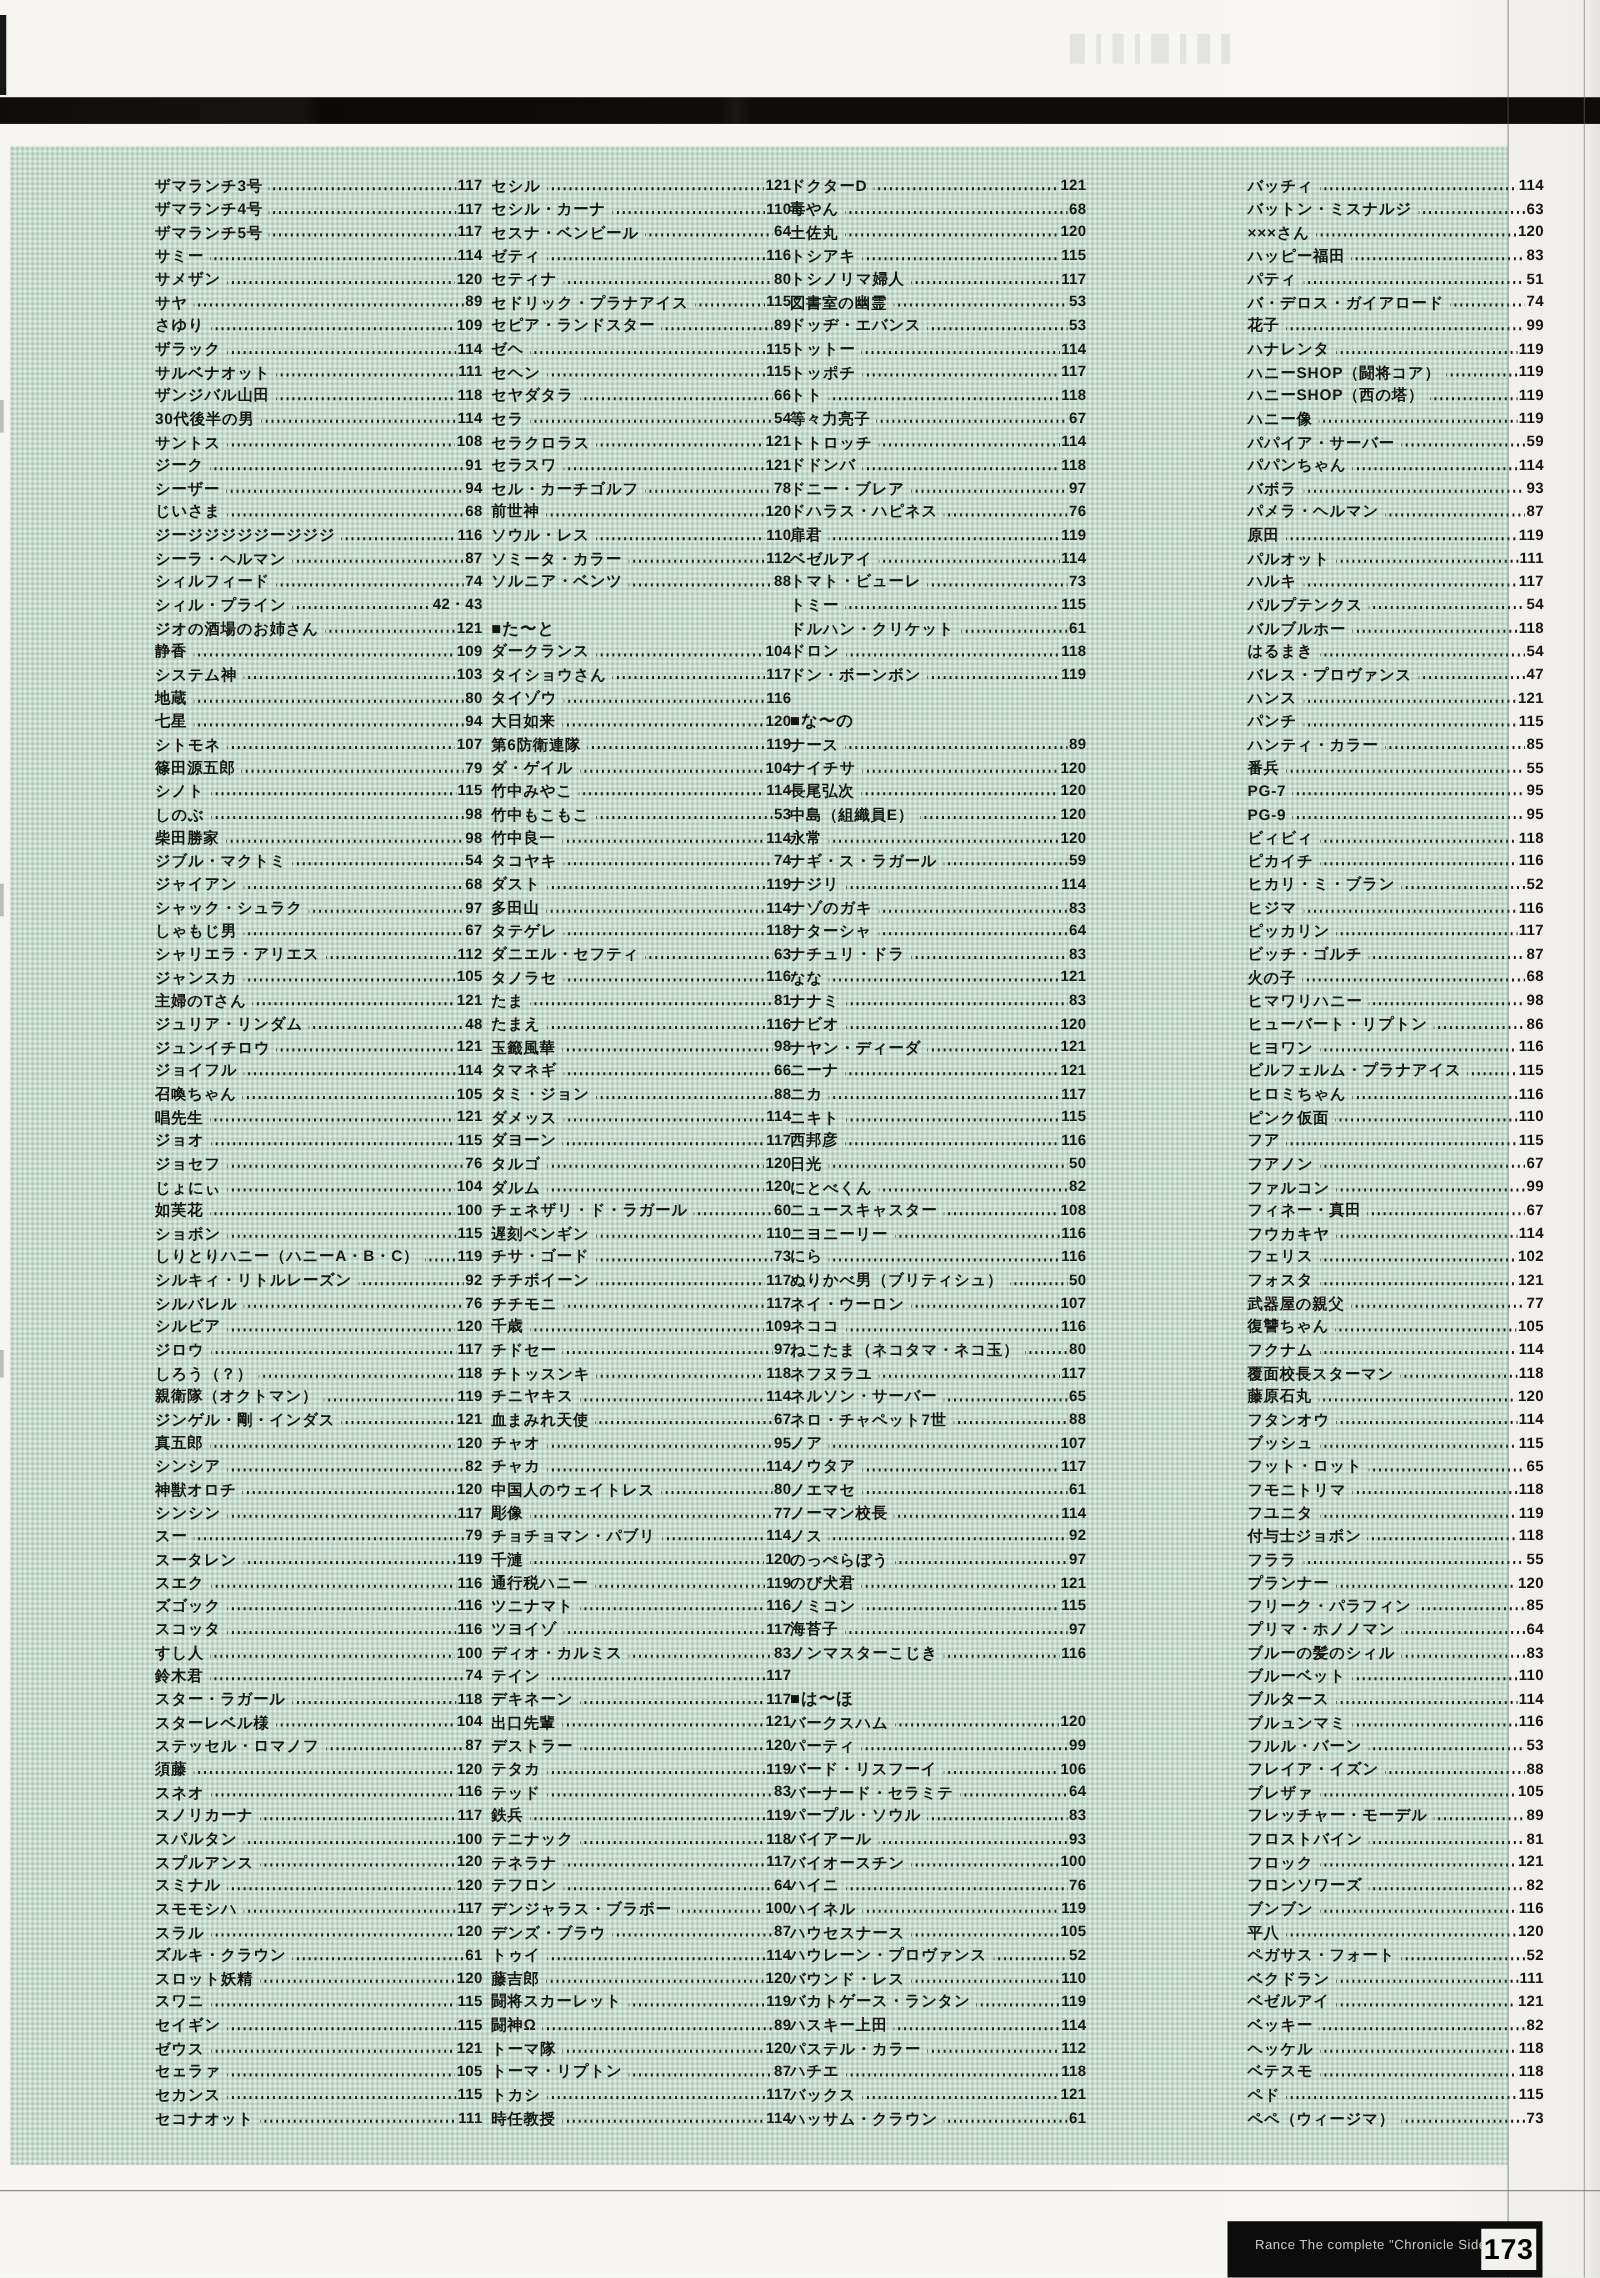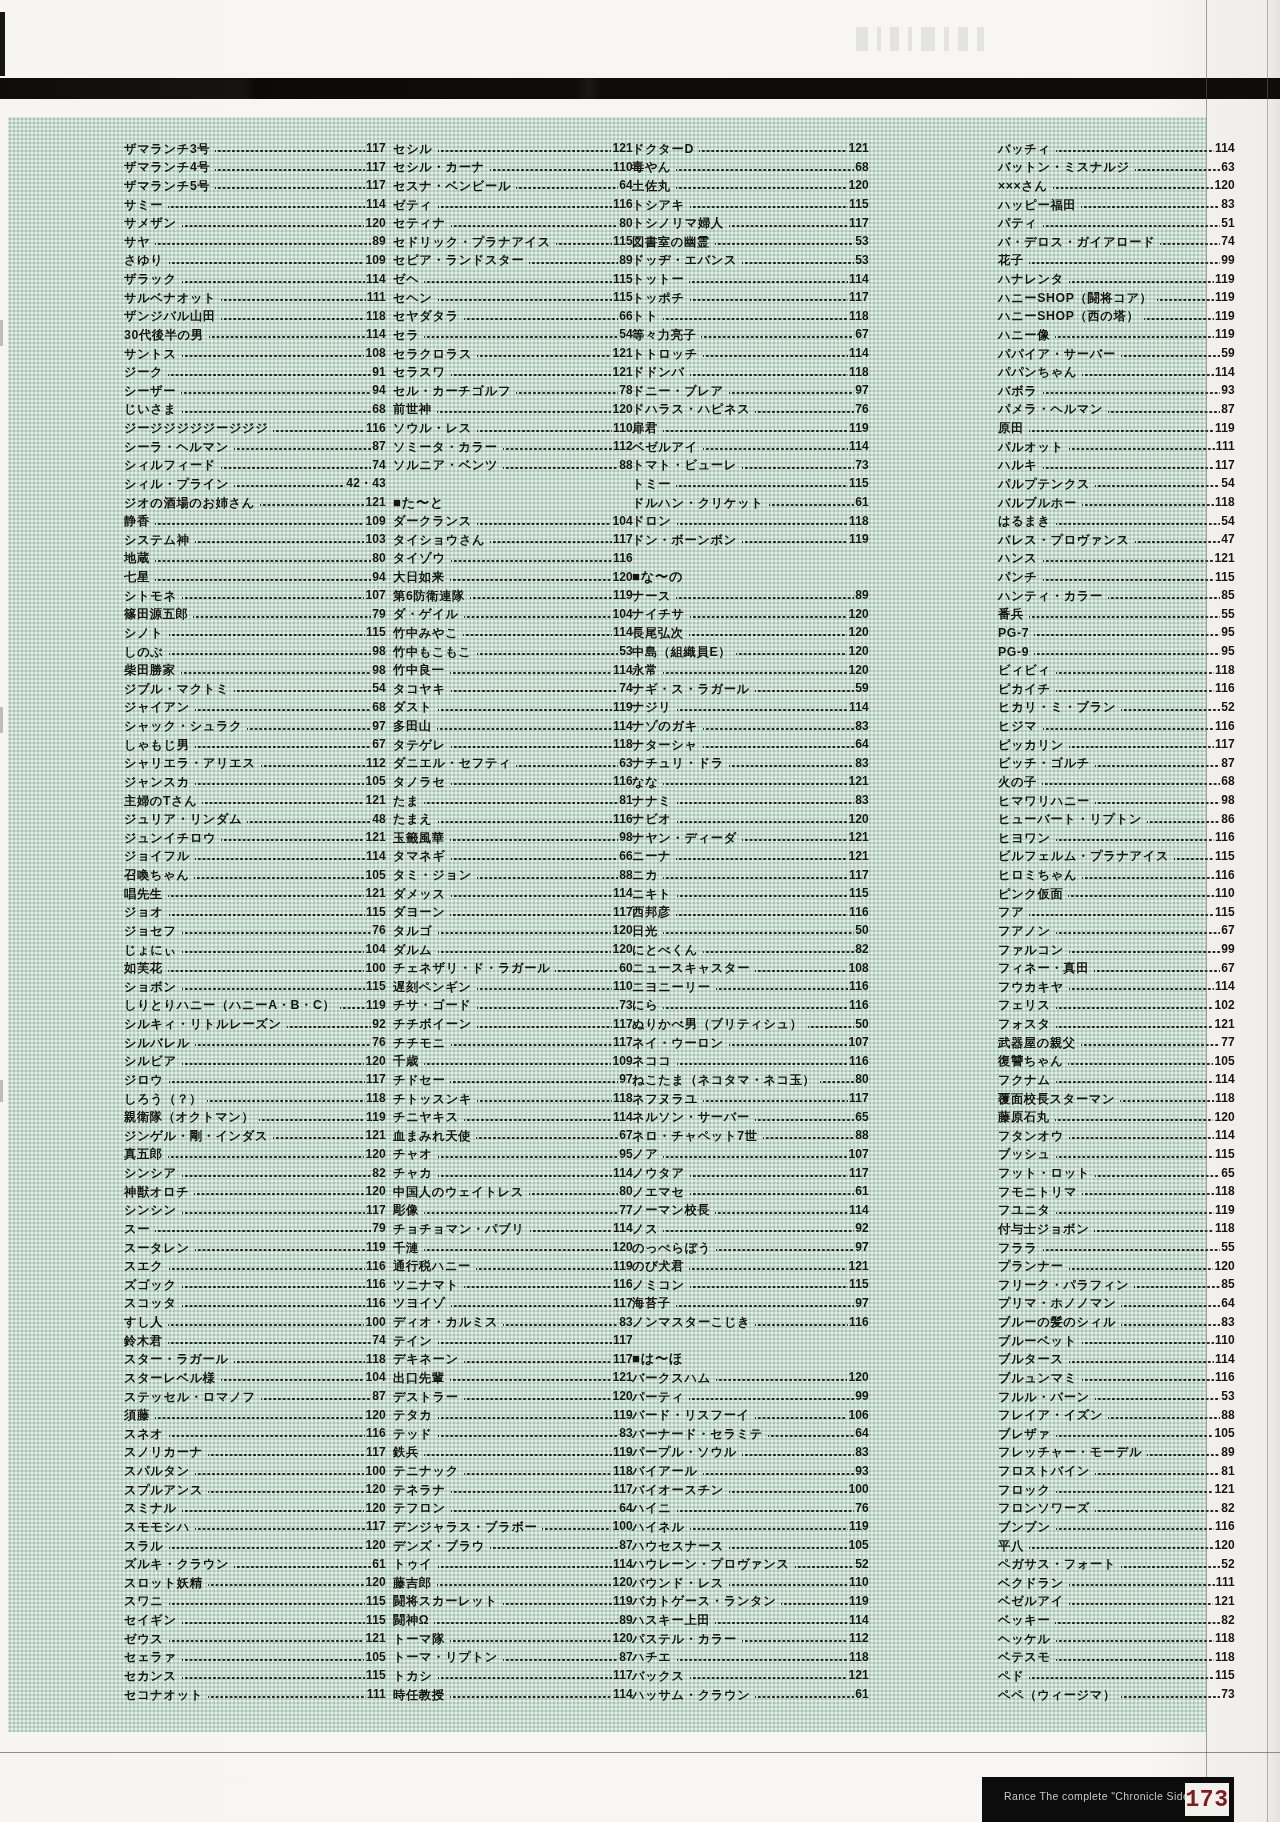--- a/index.html
+++ b/index.html
@@ -29,22 +29,22 @@
     background-size:4.7px 4px;background-repeat:repeat-x;background-position:2px calc(100% - 3.5px);}
   .row .pg{font-size:12px;font-weight:700;letter-spacing:.2px;line-height:15.5px;white-space:nowrap;}
   .row.header{font-size:13.2px;font-weight:800;letter-spacing:.8px;align-items:flex-end;line-height:16px;}
   .row.blank{}
   .foot-rule{position:absolute;left:0;top:1752px;width:1280px;height:1px;background:#8d8d8a;}
   .vline{position:absolute;top:0;width:1px;height:1822px;}
   .v1{left:1206px;background:rgba(90,95,92,.55);}
   .v2{left:1267px;background:rgba(110,110,108,.5);}
   .footer-bar{position:absolute;left:982px;top:1777px;width:252px;height:45px;background:#0c0c0c;}
   .footer-title{position:absolute;left:22px;top:13px;color:#c9c9c7;font-size:10.5px;letter-spacing:.4px;white-space:nowrap;}
-  .page-badge{position:absolute;right:5px;top:6px;width:44px;height:33px;background:#f2f1ee;color:#7f1d1d;
-    display:flex;align-items:center;justify-content:center;font-size:23px;font-weight:700;letter-spacing:.5px;font-family:Liberation Mono, monospace;}
+  .page-badge{position:absolute;right:5px;top:6px;width:44px;height:33px;background:#f2f1ee;color:#000000;
+    display:flex;align-items:center;justify-content:center;font-size:23px;font-weight:700;letter-spacing:.5px;}
 </style>
 </head>
 <body>
 
 <div class="top-bar"></div>
 <div class="edge-mark" style="left:0;top:12px;width:5px;height:64px;"></div>
 <div class="edge-dash" style="left:0;top:320px;width:3px;height:26px;"></div>
 <div class="edge-dash" style="left:0;top:707px;width:3px;height:26px;"></div>
 <div class="edge-dash" style="left:0;top:1080px;width:3px;height:22px;"></div>
 <div class="ghost-marks">

